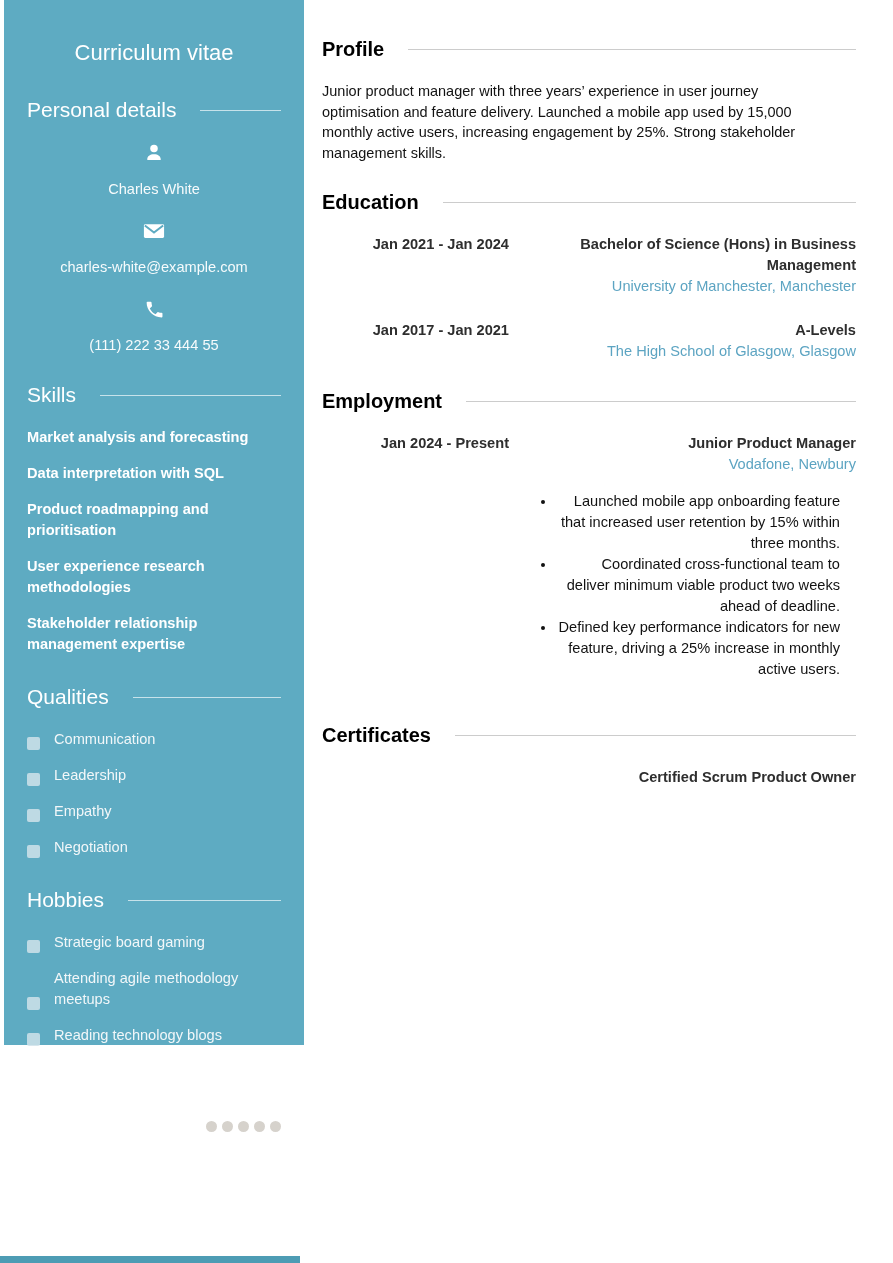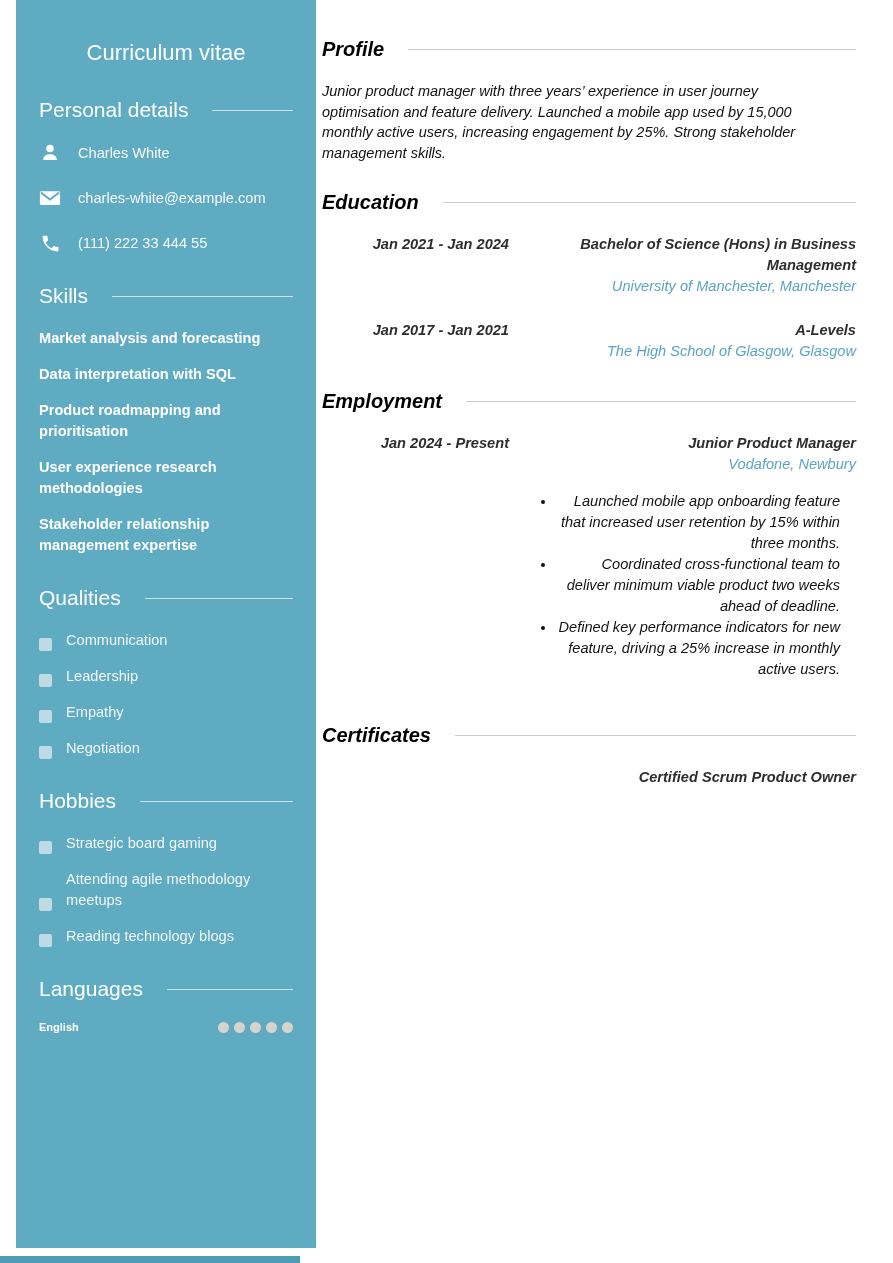--- a/index.html
+++ b/index.html
@@ -7,22 +7,22 @@
   body {
     width: 893px; height: 1263px;
     position: relative;
     background: #ffffff;
     font-family: "Liberation Sans", sans-serif;
     overflow: hidden;
   }
 
   
   .sidebar {
-    position: absolute; left: 16px; top: 0;
-    width: 300px; height: 1248px;
+    position: absolute; left: 4px; top: 0;
+    width: 300px; height: 1045px;
     background: var(--sidebar_bg);
     color: #ffffff;
     padding: 30px 23px 0 23px;
   }
   .sidebar-edge {
     position: absolute; left: 0; top: 1256px;
     width: 300px; height: 7px;
     background: var(--sidebar_edge);
   }
   .cv-title {
@@ -38,21 +38,21 @@
     margin: 30px 0 20px 0;
   }
   .side-heading .rule {
     flex: 1; height: 1px;
     background: rgba(255,255,255,0.65);
     margin-left: 24px;
   }
   .contact-row {
     display: flex; align-items: center; gap: 17px;
     margin-bottom: 23px;
-    font-size: 14.6px; color: #f7fbfc;
+    font-size: 14.6px; color: #f7fbfc; flex-direction: column;
   }
   .contact-row .icon { width: 22px; height: 22px; flex-shrink: 0; display: flex; align-items: center; justify-content: center; }
   .skill-item {
     font-size: 14.6px; font-weight: 700; color: #ffffff;
     line-height: 21px; margin-bottom: 15px;
   }
   .bullet-item {
     display: flex; align-items: flex-end; gap: 14px;
     font-size: 14.6px; color: #f2f7f9;
     line-height: 21px; margin-bottom: 15px;
@@ -68,21 +68,20 @@
     font-size: 11px; font-weight: 700; color: #ffffff;
     margin-bottom: 14px;
   }
   .dots { display: flex; gap: 5px; }
   .dot { width: 11px; height: 11px; border-radius: 50%; background: var(--language_dot); }
 
   
   .main {
     margin-left: 300px;
     padding: 38px 37px 0 22px;
-    font-style: italic;
   }
   .m-heading {
     display: flex; align-items: center;
     font-size: 20px; font-weight: 700; color: #000000;
     margin: 0 0 20px 0;
   }
   .m-heading .rule { flex: 1; height: 1px; background: var(--rule_main); margin-left: 24px; }
   .section { margin-bottom: 28px; }
   .profile-text {
     font-size: 14.5px; line-height: 20.5px; color: #121212;

